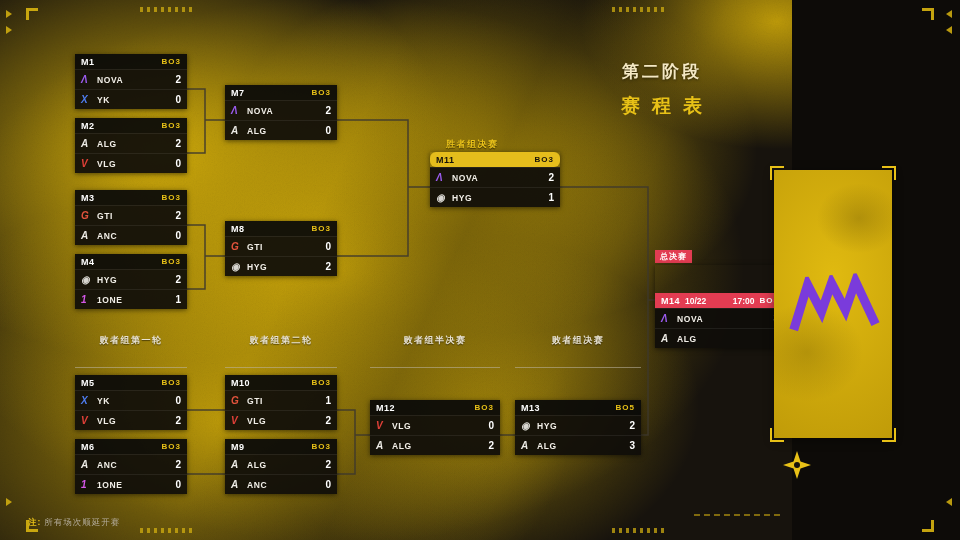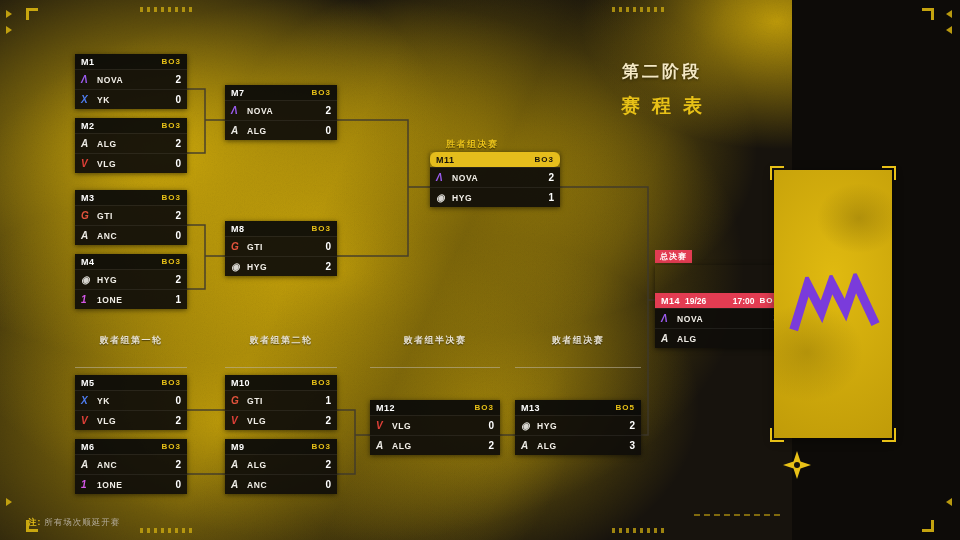--- a/index.html
+++ b/index.html
@@ -231,21 +231,21 @@
         <span class="t-name">HYG</span>
         <span class="t-score">1</span>
       </div>
     </div>
 
     <div class="gf-tag" style="left: 655px; top: 250px; background-color: rgb(226, 60, 82);">总决赛</div>
     <div class="match red w130" style="left:655px;top:265px">
       <div class="m-head" style="background-color: rgb(226, 60, 82); margin-top: 28px;">
         <span class="m-left">
           <span class="m-id">M14</span>
-          <span class="m-sub">19/26</span>
+          <span class="m-sub">10/22</span>
         </span>
         <span class="m-right">
           <span class="m-sub">17:00</span>
           <span class="m-fmt">BO5</span>
         </span>
       </div>
       <div class="m-row">
         <span class="t-logo" style="color: rgb(155, 92, 240);">Λ</span>
         <span class="t-name">NOVA</span>
         <span class="t-score">3</span>

